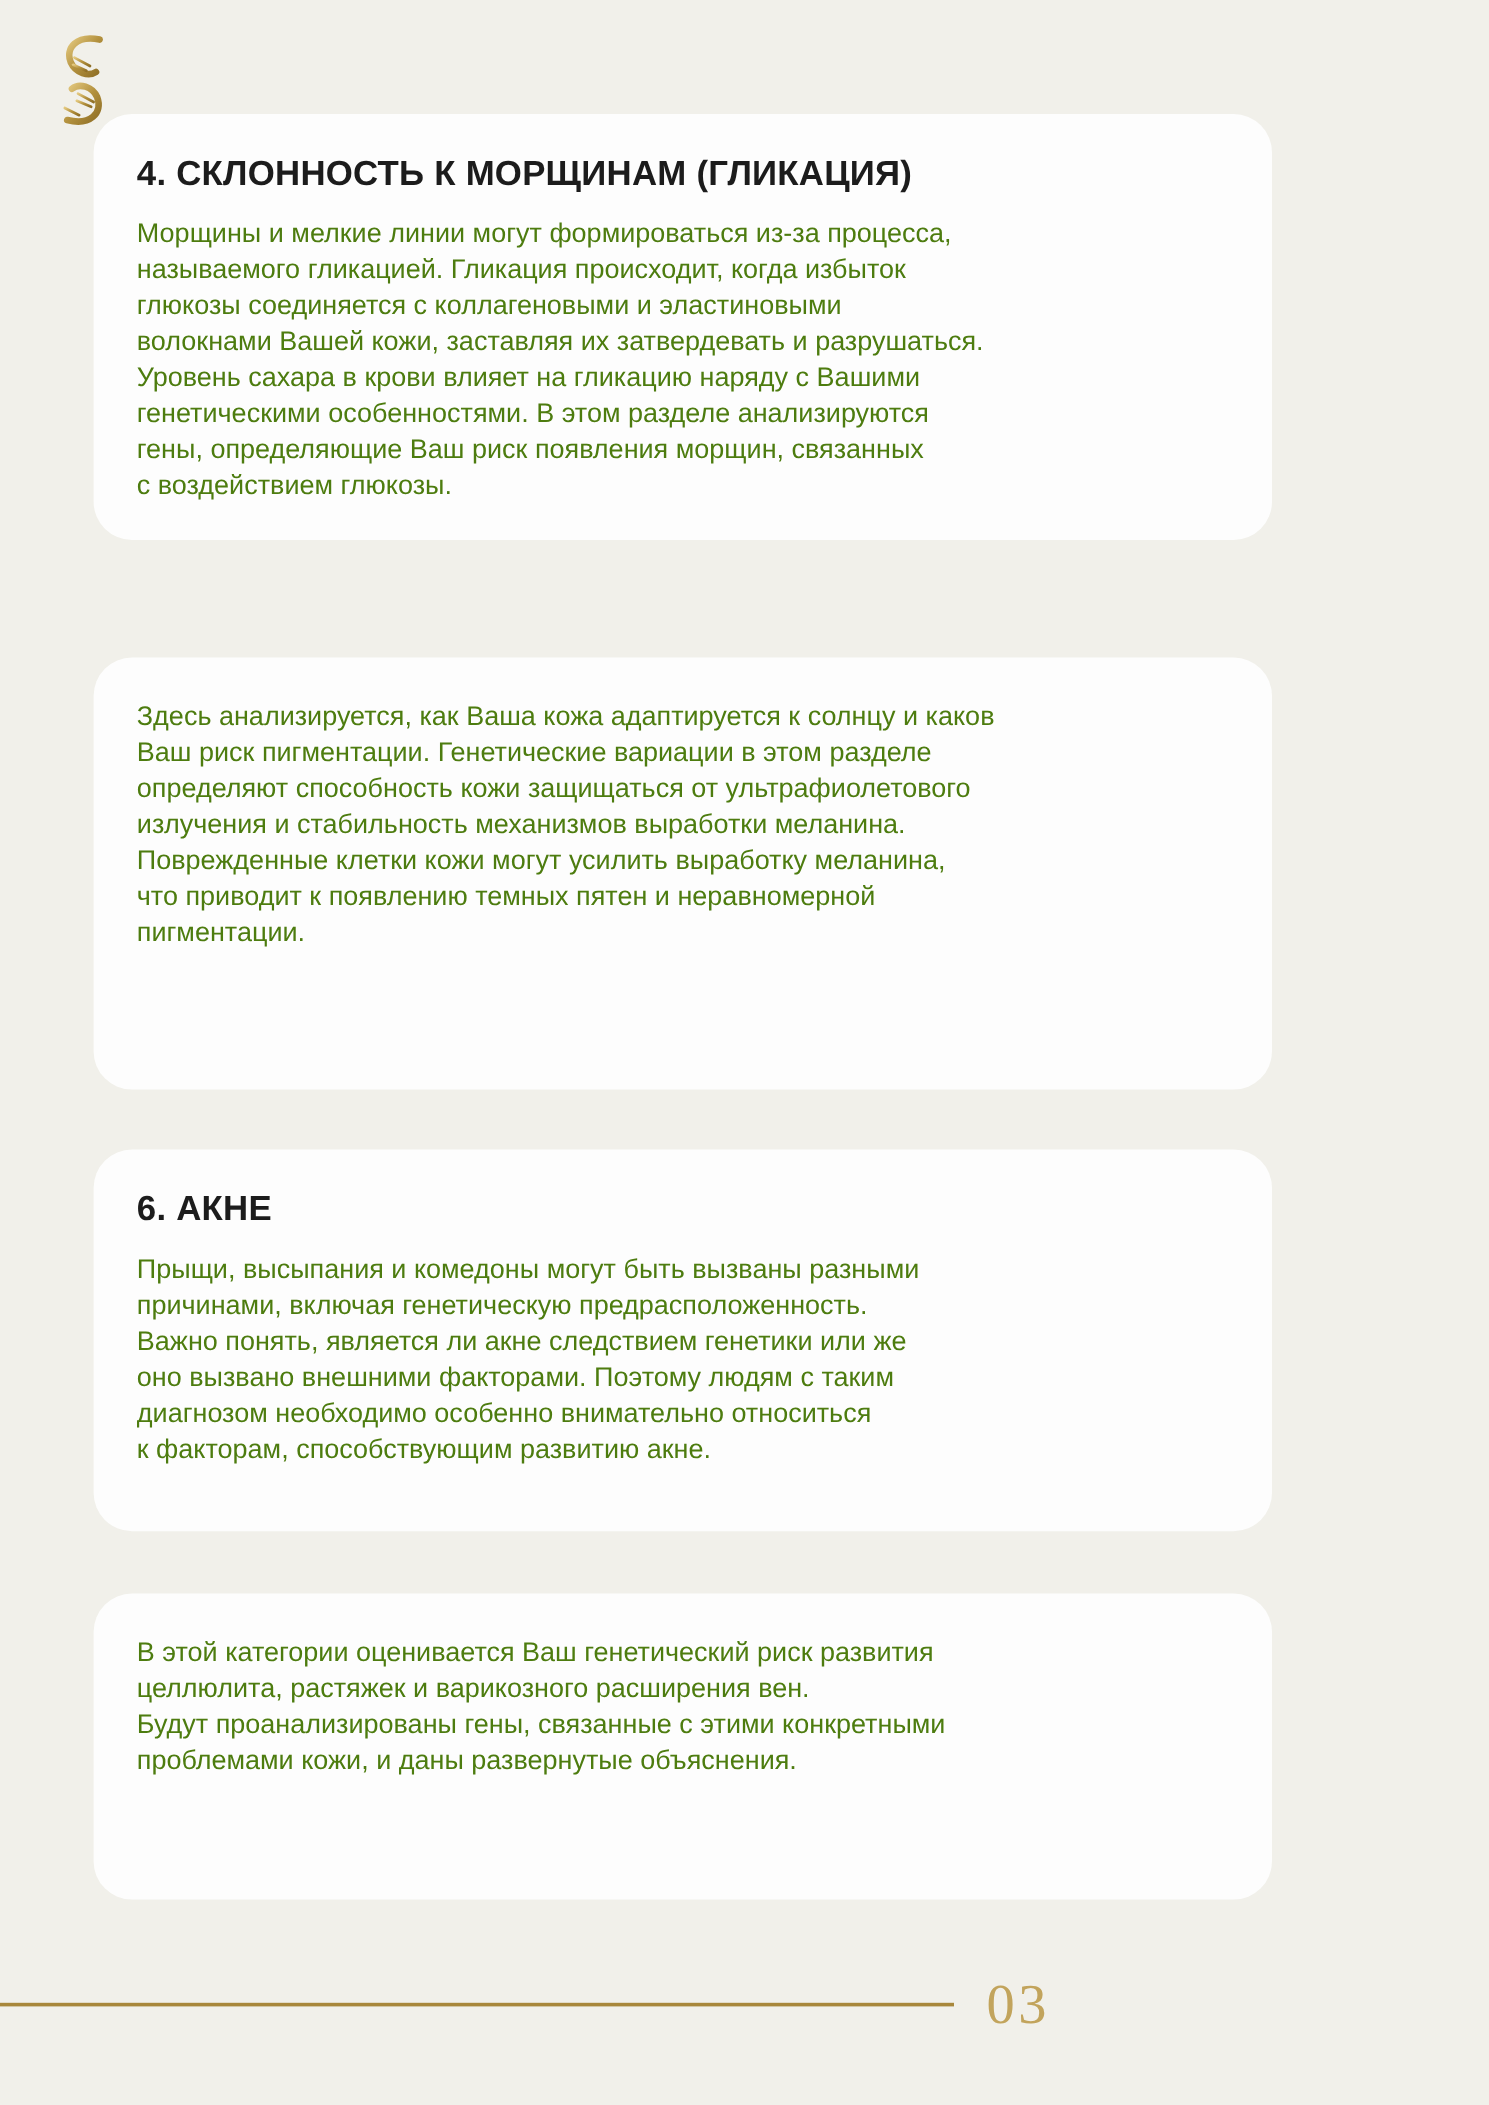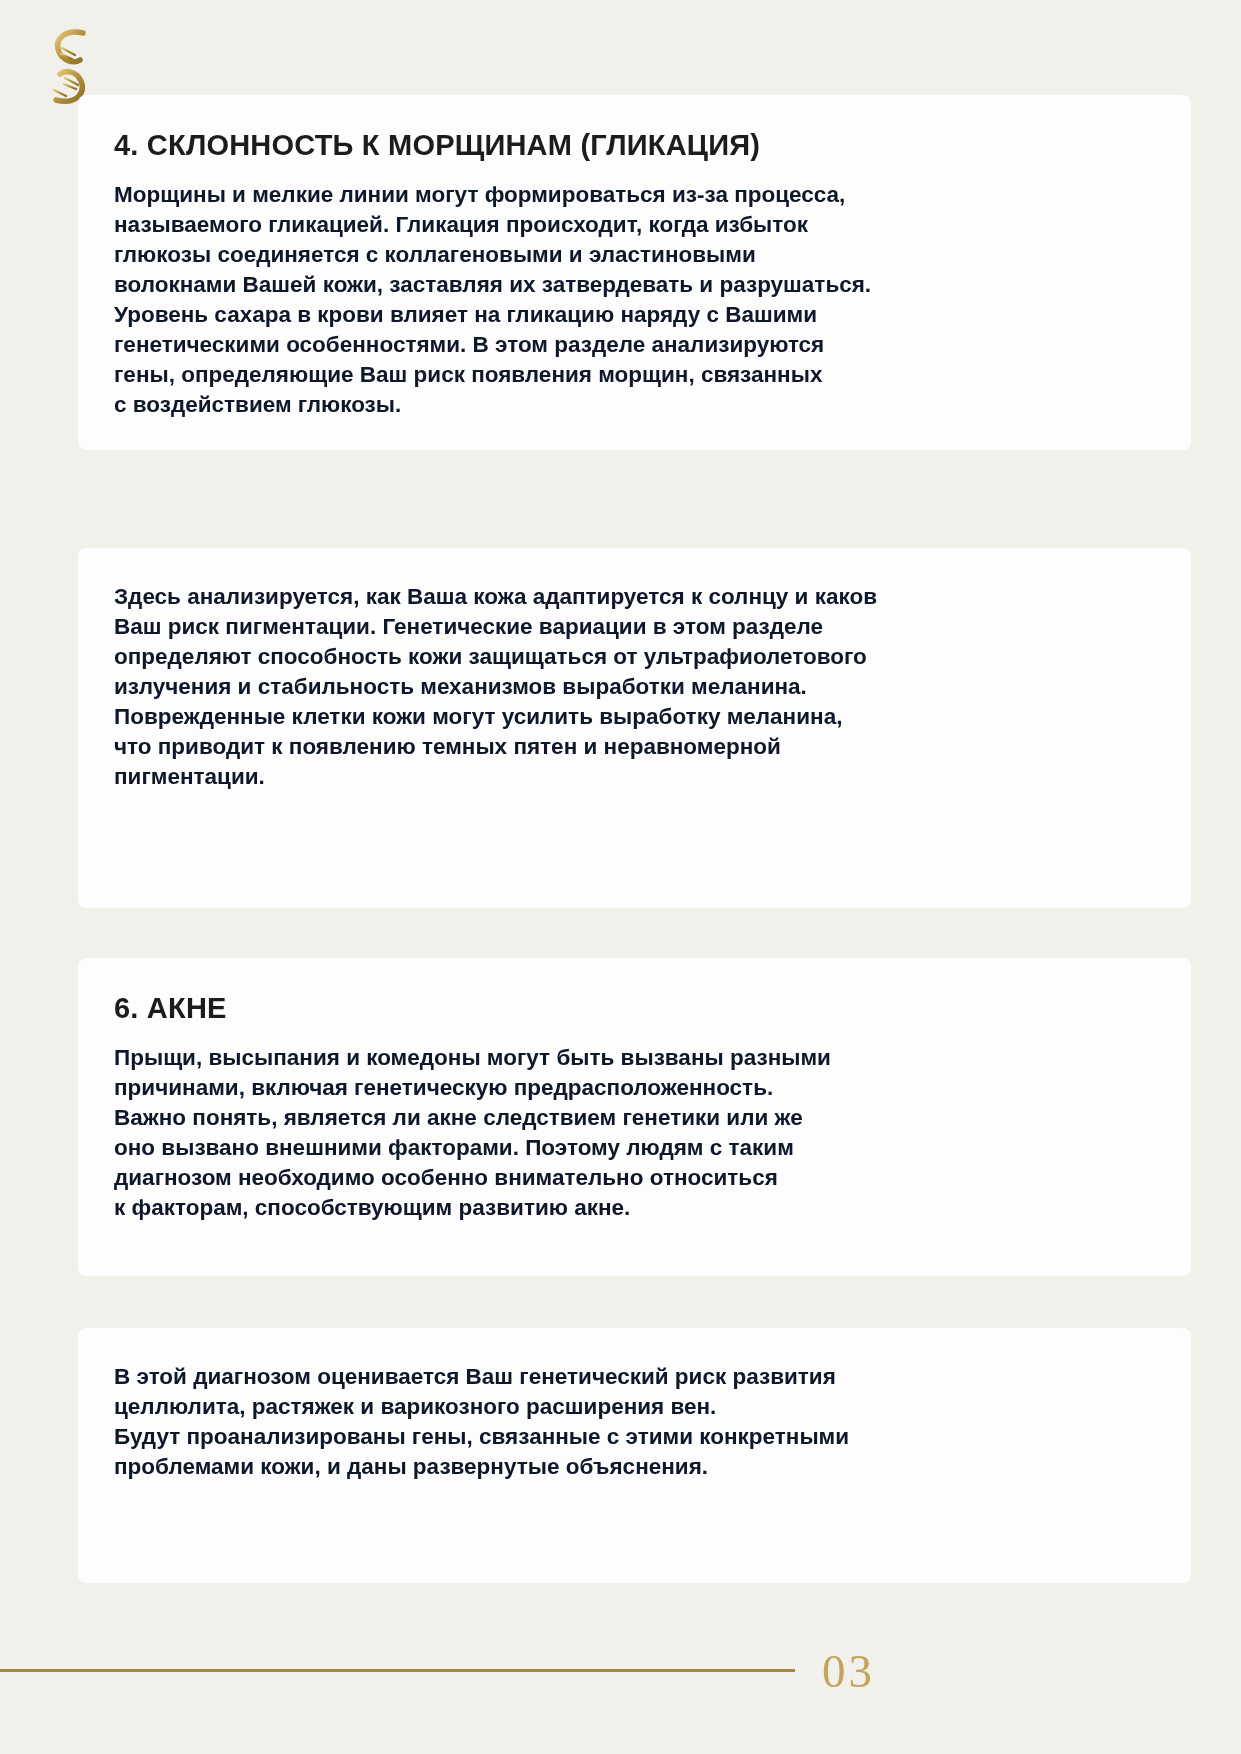--- a/index.html
+++ b/index.html
@@ -8,41 +8,40 @@
     background:#f1f0ea;
     font-family:"Liberation Sans","DejaVu Sans",sans-serif;
     position:relative;
     overflow:hidden;
   }
   .page{position:absolute;inset:0;}
   .logo{
     position:absolute;left:42px;top:28px;width:52px;height:78px;
   }
   .card{
-    position:absolute;left:78px;width:1113px;
+    position:absolute;left:78px;width:982px;
     background:#fdfdfd;
-    border-radius:8px;
+    border-radius:32px;
     box-sizing:border-box;
     padding:34px 42px 30px 36px;
   }
   .card h2{
     margin:0 0 18px 0;
     font-size:29px;
     font-weight:800;
     letter-spacing:.2px;
     color:#1c1c1c;
     font-family:"Liberation Sans","DejaVu Sans",sans-serif;
   }
   .card p{
     margin:0;
     font-size:22.5px;
     line-height:30px;
-    color:#0f172a;
+    color:#4d7c0f;
     white-space:pre-line;
-    font-weight:bold;
   }
   #card-glycation{top:95px;min-height:350px;}
   #card-pigmentation{top:548px;min-height:360px;}
   #card-acne{top:958px;min-height:318px;}
   #card-aesthetic{top:1328px;min-height:255px;}
   .footer-rule{
     position:absolute;left:0;top:1669px;
     width:795px;height:3px;
     background:#a8873b;
   }
@@ -107,21 +106,21 @@
     <h2>6. АКНЕ</h2>
     <p>Прыщи, высыпания и комедоны могут быть вызваны разными
 причинами, включая генетическую предрасположенность.
 Важно понять, является ли акне следствием генетики или же
 оно вызвано внешними факторами. Поэтому людям с таким
 диагнозом необходимо особенно внимательно относиться
 к факторам, способствующим развитию акне.</p>
   </section>
 
   <section class="card" id="card-aesthetic">
-    <p>В этой диагнозом оценивается Ваш генетический риск развития
+    <p>В этой категории оценивается Ваш генетический риск развития
 целлюлита, растяжек и варикозного расширения вен.
 Будут проанализированы гены, связанные с этими конкретными
 проблемами кожи, и даны развернутые объяснения.</p>
   </section>
 
   <div class="footer-rule"></div>
   <div class="page-number">03</div>
 
 </div>
 

